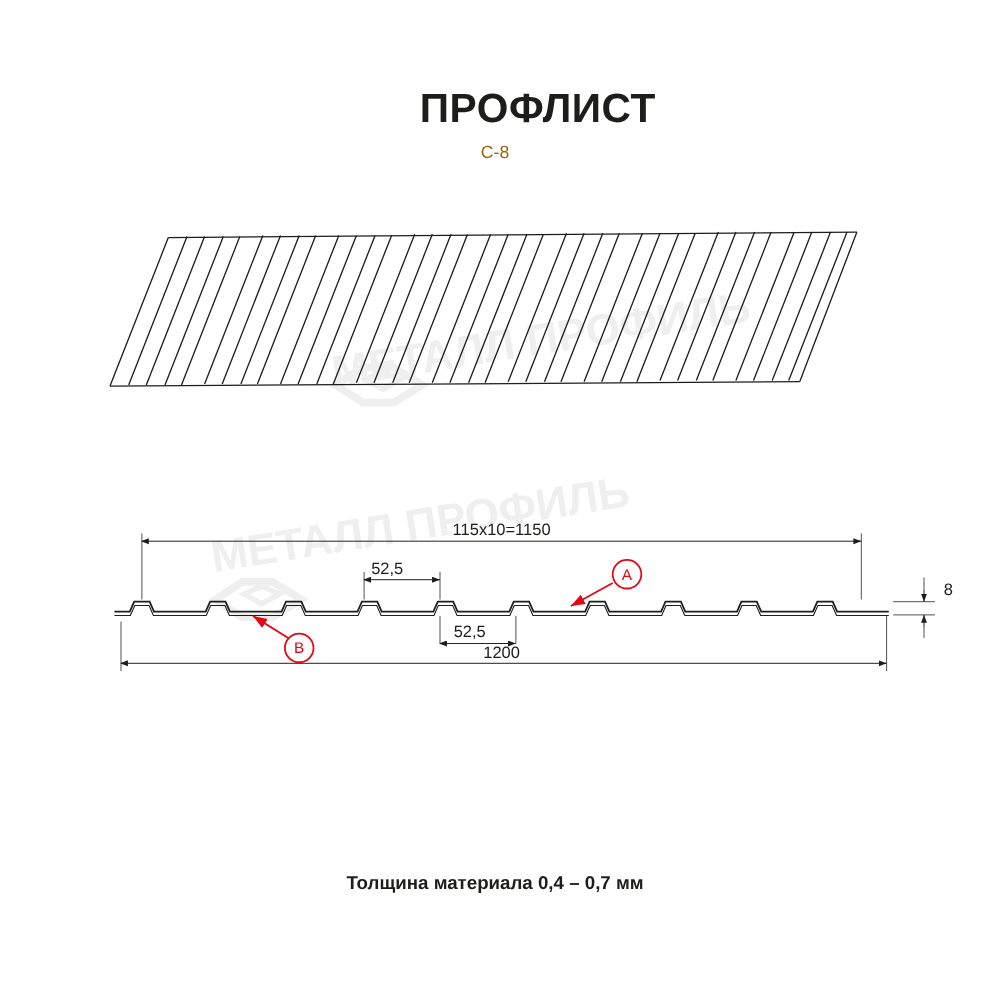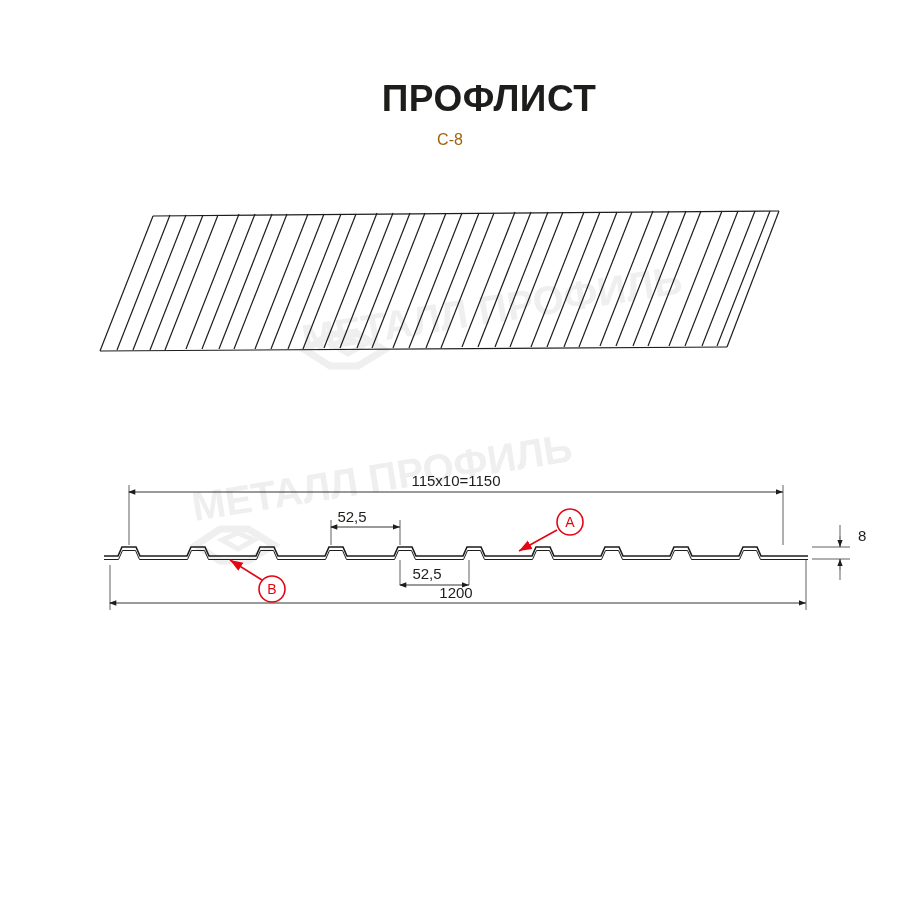--- a/index.html
+++ b/index.html
@@ -245,14 +245,15 @@
       <path d="M262 580 L230 560" stroke="#e30613" stroke-width="1.6" fill="none" marker-end="url(#arrRed)"></path>
     </g>
 
     <text x="456" y="486" text-anchor="middle" font-family="Liberation Sans, sans-serif" font-size="15" fill="#1d1d1b">115х10=1150</text>
     <text x="352" y="522" text-anchor="middle" font-family="Liberation Sans, sans-serif" font-size="15" fill="#1d1d1b">52,5</text>
     <text x="427" y="579" text-anchor="middle" font-family="Liberation Sans, sans-serif" font-size="15" fill="#1d1d1b">52,5</text>
     <text x="456" y="598" text-anchor="middle" font-family="Liberation Sans, sans-serif" font-size="15" fill="#1d1d1b">1200</text>
     <text x="858" y="541" text-anchor="start" font-family="Liberation Sans, sans-serif" font-size="15" fill="#1d1d1b">8</text>
   </svg>
 
+  <div class="footnote">Толщина материала 0,4 – 0,7 мм</div>
 
 </div>
 
 </body></html>

